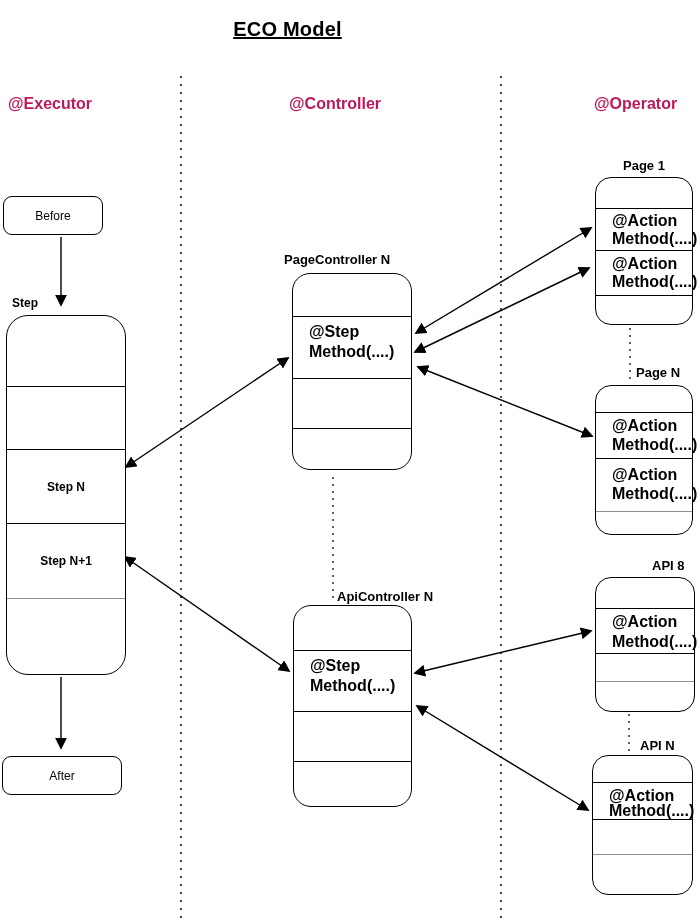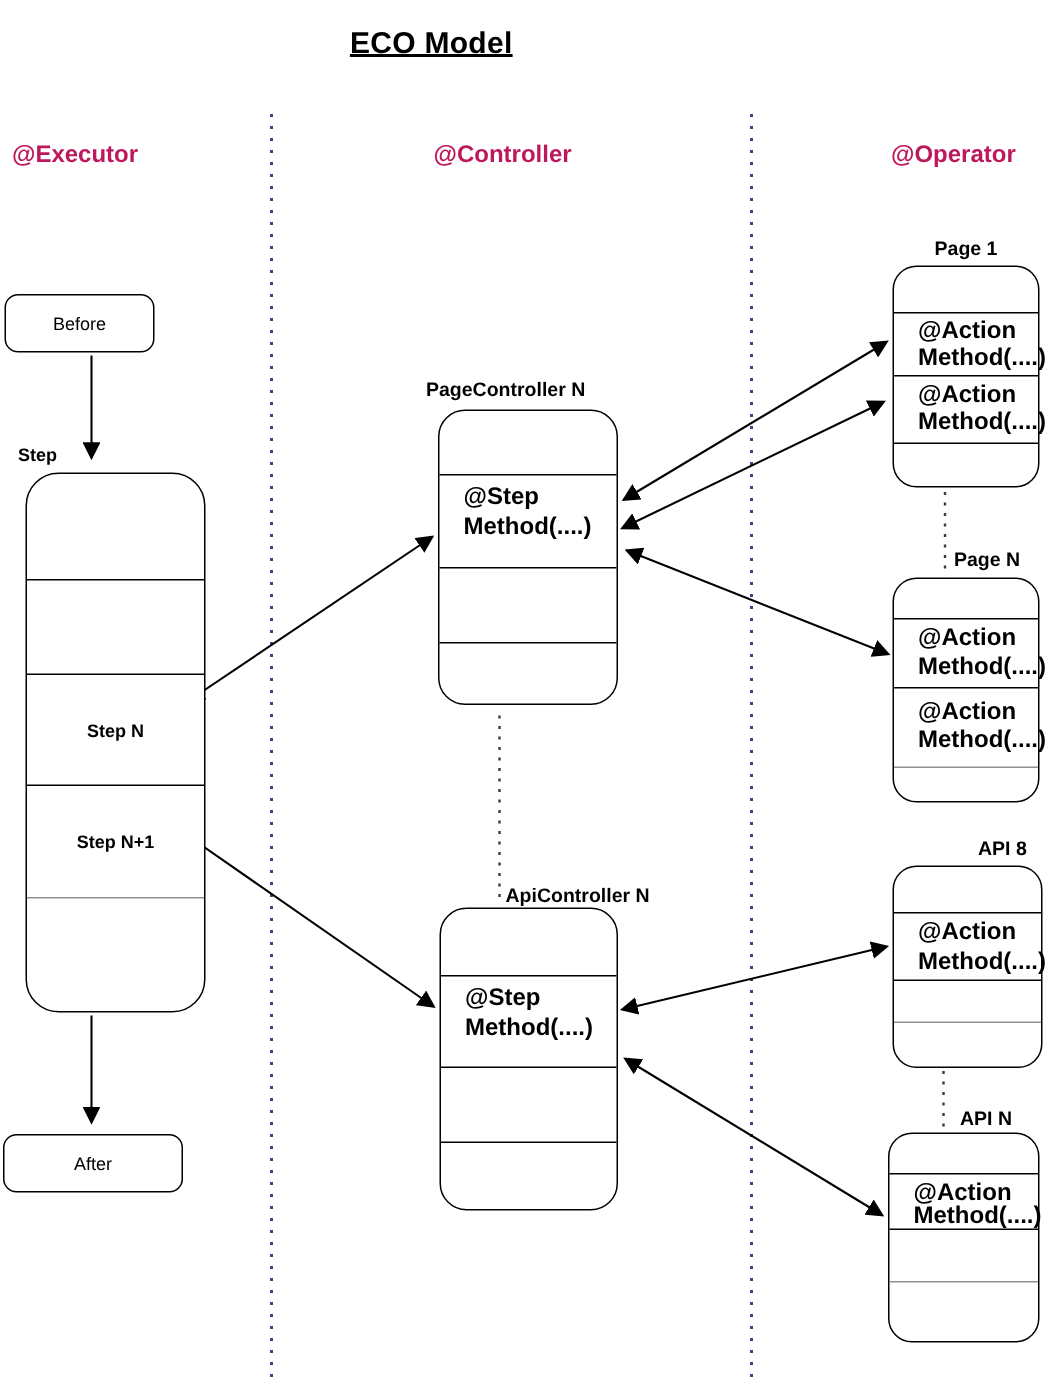--- a/index.html
+++ b/index.html
@@ -119,21 +119,21 @@
   <div class="col-header" style="left:8px;">@Executor</div>
   <div class="col-header" style="left:289px;">@Controller</div>
   <div class="col-header" style="left:594px;">@Operator</div>
 
   <div class="pill" style="left:3px; top:196px; width:100px; height:39px;">
     <span>Before</span>
   </div>
 
   <div class="free-label" style="left:12px; top:296px;">Step</div>
 
-  <div class="box" style="left:17px; top:315px; width:120px; height:360px; border-radius:22px;">
+  <div class="box" style="left:6px; top:315px; width:120px; height:360px; border-radius:22px;">
     <div class="sec" style="height:70px;"></div>
     <div class="sec" style="height:63px;"></div>
     <div class="sec center" style="height:74px;">
       <span>Step N</span>
     </div>
     <div class="sec center" style="height:75px;">
       <span>Step N+1</span>
     </div>
     <div class="sec fill gray-top"></div>
   </div>

